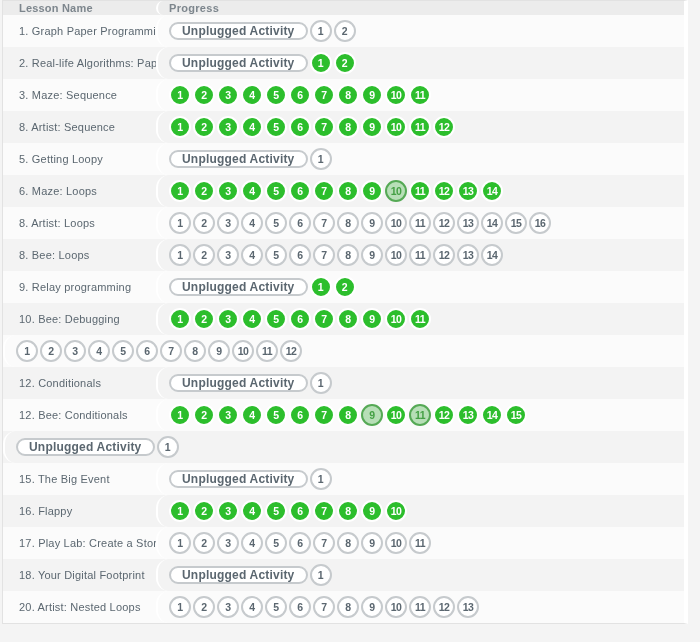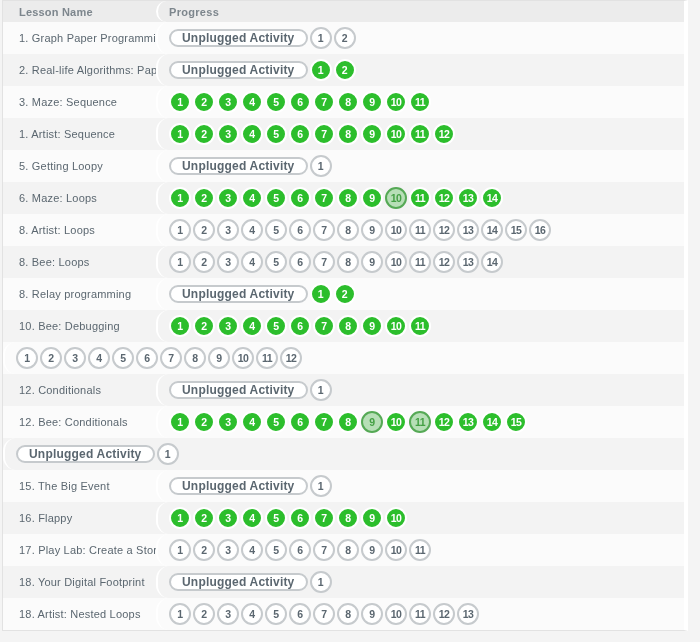--- a/index.html
+++ b/index.html
@@ -11,21 +11,21 @@
   }
   .table-wrap {
     margin-left: 2px;
     width: 686px;
     border: 1px solid #e2e2e2;
     border-right: 4px solid #ffffff;
     background: #fbfbfb;
   }
   .header-row {
     display: flex;
-    height: 21px;
+    height: 14px;
     background: #ececec;
     align-items: center;
     font-size: 11px;
     font-weight: bold;
     color: #7d868d;
     letter-spacing: 0.3px;
   }
   .row {
     display: flex;
     height: 32px;
@@ -132,21 +132,21 @@
           <span class="bubble perfect">5</span>
           <span class="bubble perfect">6</span>
           <span class="bubble perfect">7</span>
           <span class="bubble perfect">8</span>
           <span class="bubble perfect">9</span>
           <span class="bubble perfect">10</span>
           <span class="bubble perfect">11</span>
         </div>
       </div>
       <div class="row even">
-        <div class="col-lesson">1. Artist: Sequence</div>
+        <div class="col-lesson">8. Artist: Sequence</div>
         <div class="col-progress">
           <span class="bubble perfect">1</span>
           <span class="bubble perfect">2</span>
           <span class="bubble perfect">3</span>
           <span class="bubble perfect">4</span>
           <span class="bubble perfect">5</span>
           <span class="bubble perfect">6</span>
           <span class="bubble perfect">7</span>
           <span class="bubble perfect">8</span>
           <span class="bubble perfect">9</span>
@@ -215,21 +215,21 @@
           <span class="bubble not_started">8</span>
           <span class="bubble not_started">9</span>
           <span class="bubble not_started">10</span>
           <span class="bubble not_started">11</span>
           <span class="bubble not_started">12</span>
           <span class="bubble not_started">13</span>
           <span class="bubble not_started">14</span>
         </div>
       </div>
       <div class="row odd">
-        <div class="col-lesson">8. Relay programming</div>
+        <div class="col-lesson">9. Relay programming</div>
         <div class="col-progress">
           <span class="pill">Unplugged Activity</span>
           <span class="bubble perfect">1</span>
           <span class="bubble perfect">2</span>
         </div>
       </div>
       <div class="row even">
         <div class="col-lesson">10. Bee: Debugging</div>
         <div class="col-progress">
           <span class="bubble perfect">1</span>
@@ -333,21 +333,21 @@
         </div>
       </div>
       <div class="row even">
         <div class="col-lesson">18. Your Digital Footprint</div>
         <div class="col-progress">
           <span class="pill">Unplugged Activity</span>
           <span class="bubble not_started">1</span>
         </div>
       </div>
       <div class="row odd">
-        <div class="col-lesson">18. Artist: Nested Loops</div>
+        <div class="col-lesson">20. Artist: Nested Loops</div>
         <div class="col-progress">
           <span class="bubble not_started">1</span>
           <span class="bubble not_started">2</span>
           <span class="bubble not_started">3</span>
           <span class="bubble not_started">4</span>
           <span class="bubble not_started">5</span>
           <span class="bubble not_started">6</span>
           <span class="bubble not_started">7</span>
           <span class="bubble not_started">8</span>
           <span class="bubble not_started">9</span>

